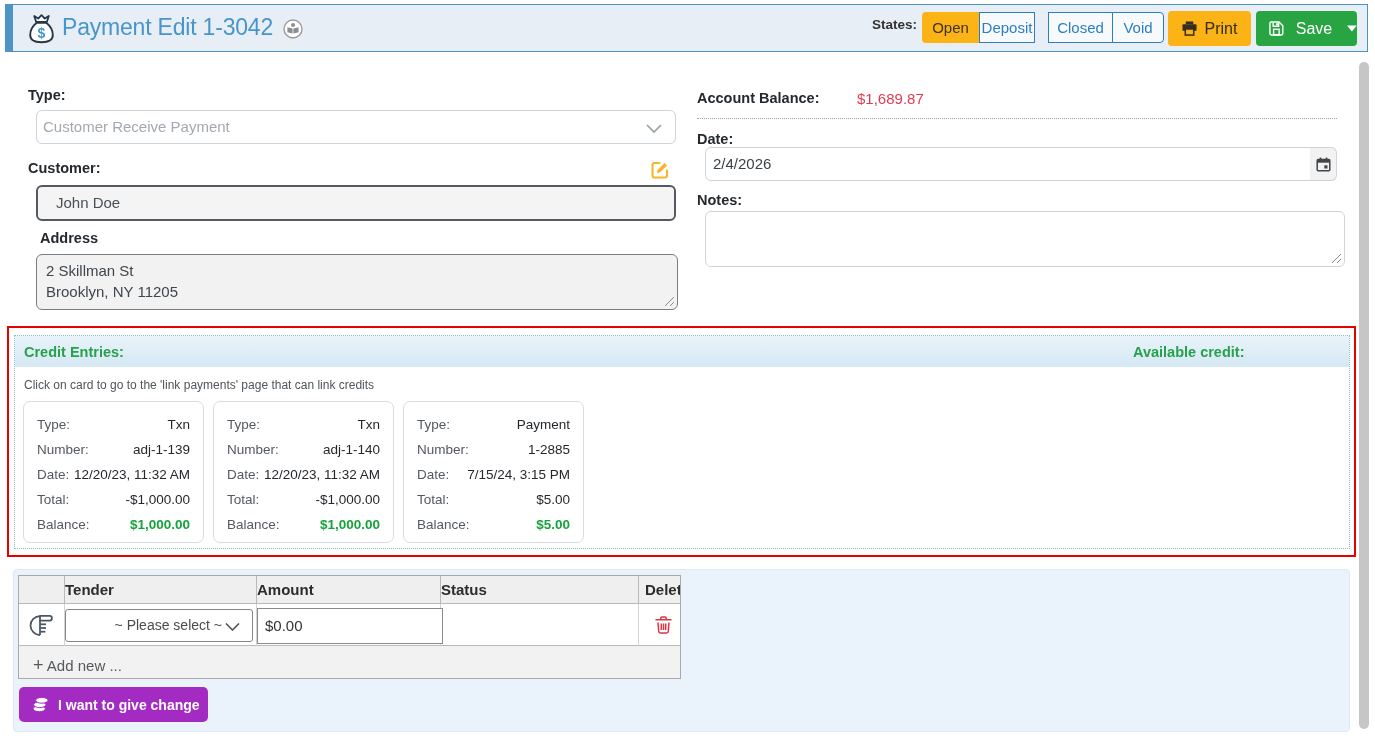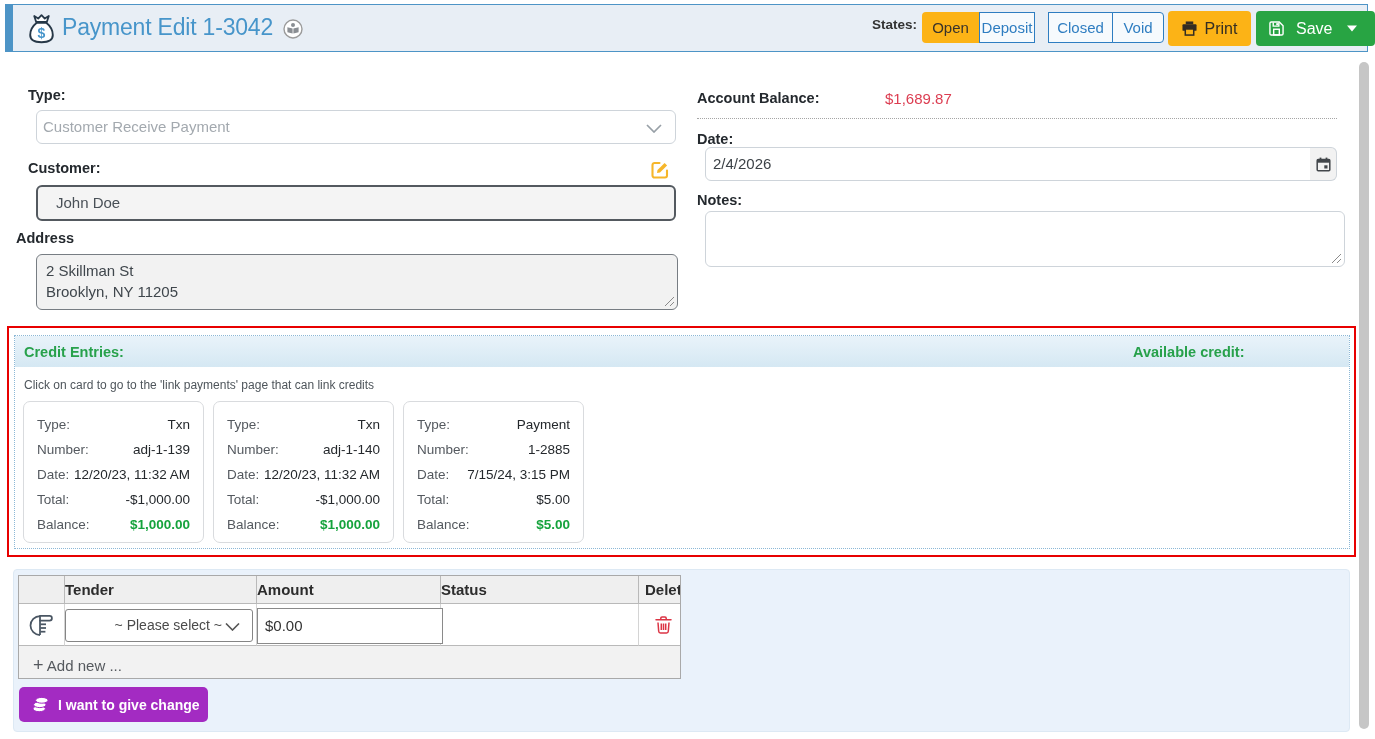--- a/index.html
+++ b/index.html
@@ -13,32 +13,32 @@
 #states-lbl { left:872px; top:17px; font-size:13.5px; font-weight:bold; color:#333; line-height:15px; }
 .stbtn { position:absolute; top:12px; height:31px; font-size:15px; text-align:center;
   line-height:29px; }
 #st-open { left:922px; width:57px; background:#fcb316; color:#39332b; border-radius:4px 0 0 4px; line-height:31px; }
 .stout { background:#f6fafd; border:1px solid #2e7dc1; color:#2e7dc1; }
 #st-dep { left:979px; width:56px; }
 #st-clo { left:1048px; width:65px; }
 #st-void { left:1112px; width:52px; border-radius:0 4px 4px 0; }
 #btn-print { left:1168px; top:11px; width:83px; height:35px; background:#fcb316; border-radius:4px;
   color:#332d23; font-size:16px; display:flex; align-items:center; justify-content:center; gap:8px; }
-#btn-save { left:1256px; top:11px; width:119px; height:35px; background:#28a443; border-radius:4px;
+#btn-save { left:1256px; top:11px; width:101px; height:35px; background:#28a443; border-radius:4px;
   color:#fff; font-size:16px; display:flex; align-items:center; }
 
 .lbl { position:absolute; font-size:14.5px; font-weight:bold; color:#24292e; }
 .ctl { position:absolute; border:1px solid #ced4da; border-radius:6px; background:#fff;
   font-size:15px;margin-left:8px; }
 #type-sel { left:28px; top:110px; width:640px; height:34px; color:#a3a9af; line-height:32px; padding-left:6px; }
 #cust-inp { left:28px; top:185px; width:640px; height:36px; background:#f4f4f4;
   border:2px solid #53595f; color:#495057; line-height:32px; padding-left:18px; }
 #addr-ta { left:28px; top:254px; width:642px; height:56px; background:#f2f2f2;
   border:1px solid #777d83; color:#3f464c; padding:5px 0 0 9px; line-height:21px; }
-#bal-val { left:857px; top:90px; font-size:15px; color:#dc3d51;margin-left:28px; }
+#bal-val { left:857px; top:90px; font-size:15px; color:#dc3d51; }
 #dotted { left:697px; top:118px; width:640px; border-top:1px dotted #a5a5a5; height:0; }
 #date-inp { left:697px; top:147px; width:613px; height:34px; border-radius:6px 0 0 6px;
   color:#3c4247; line-height:32px; padding-left:7px; }
 #date-btn { left:1310px; top:147px; width:27px; height:34px; background:#f2f2f2;
   border:1px solid #ced4da; border-left:none; border-radius:0 6px 6px 0;
   display:flex; align-items:center; justify-content:center; }
 #notes-ta { left:697px; top:211px; width:640px; height:56px; }
 .rsz { position:absolute; right:2px; bottom:2px; width:11px; height:11px; }
 
 #credit { left:7px; top:326px; width:1349px; height:231px; border:2px solid #e80000; background:#fff; }
@@ -122,21 +122,21 @@
   <svg class="abs" style="right:13px;top:13px" width="16" height="9" viewBox="0 0 16 9">
       <path d="M1,1 L8,8 L15,1" fill="none" stroke="#98a0a7" stroke-width="1.7"></path>
     </svg>
 </div>
 <div class="lbl" style="left:28px;top:160px">Customer:</div>
 <svg class="abs" style="left:651px;top:161px" width="18" height="18" viewBox="0 0 18 18">
   <path d="M16,9.5 v5 a2,2 0 0 1 -2,2 h-10.5 a2,2 0 0 1 -2,-2 v-10.5 a2,2 0 0 1 2,-2 h5" fill="none" stroke="#f6b62a" stroke-width="2.1" stroke-linecap="round"></path>
   <path d="M6.5,9 L13.6,1.9 L16.1,4.4 L9,11.5 L6,12 Z" fill="#f6b62a"></path>
 </svg>
 <div class="ctl" id="cust-inp">John Doe</div>
-<div class="lbl" style="left:16px;top:230px">Address</div>
+<div class="lbl" style="left:40px;top:230px">Address</div>
 <div class="ctl" id="addr-ta">2 Skillman St<br>Brooklyn, NY 11205
   <svg class="rsz" viewBox="0 0 11 11">
       <path d="M10,1 L1,10 M10,6 L6,10" stroke="#8a8a8a" stroke-width="1"></path>
     </svg>
 </div>
 
 <div class="lbl" style="left:697px;top:90px">Account Balance:</div>
 <div class="abs" id="bal-val">$1,689.87</div>
 <div class="abs" id="dotted"></div>
 <div class="lbl" style="left:697px;top:131px">Date:</div>

